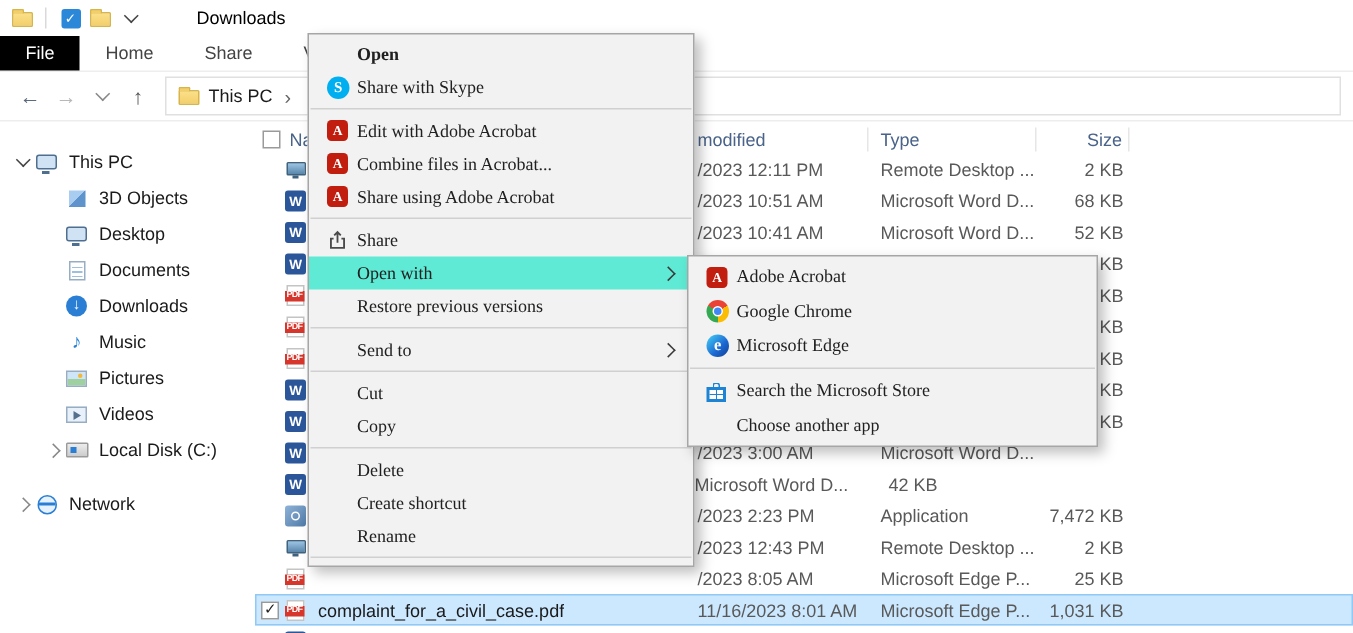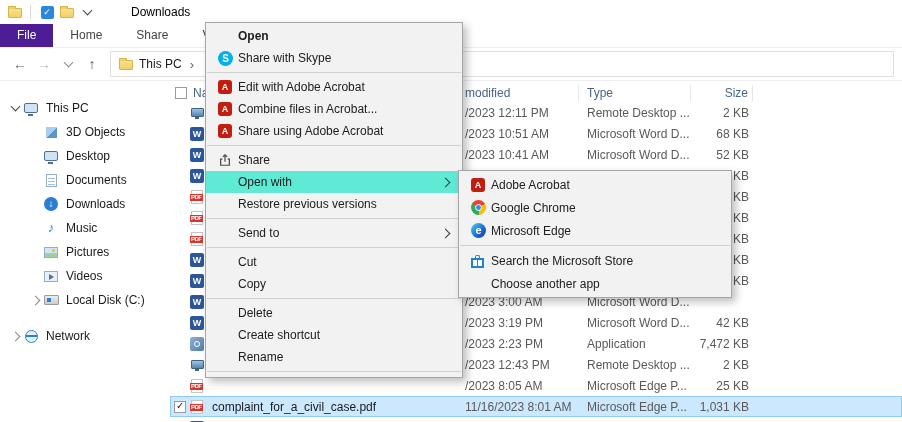--- a/index.html
+++ b/index.html
@@ -9,21 +9,21 @@
 
   
   .titlebar{position:absolute;top:0;left:0;right:0;height:24px;display:flex;align-items:center;padding-left:6px;}
   .titlebar .ttl{margin-left:34px;color:#000;}
   .qat-divider{width:1px;height:14px;background:#d9d9d9;margin:0 6px;}
   .qat-btn{display:inline-flex;align-items:center;justify-content:center;width:20px;height:20px;}
 
   
   .tabs{position:absolute;top:24px;left:0;right:0;height:23px;display:flex;border-bottom:1px solid #eeeeee;background:#fff;}
   .tab{padding:0 17px;line-height:23px;color:#444;}
-  .tab.file{background:#4c1d95;color:#fff;text-align:right;}
+  .tab.file{background:#000000;color:#fff;text-align:right;}
 
   
   .addr{position:absolute;top:48px;left:0;right:0;height:32px;display:flex;align-items:center;padding:0 8px;border-bottom:1px solid #ededed;}
   .navbtn{width:24px;height:24px;display:inline-flex;align-items:center;justify-content:center;font-size:14px;}
   .nav-back{color:#5a6b7d;}
   .nav-fwd{color:#b8b8b8;}
   .nav-up{color:#555;}
   .chev{width:6px;height:6px;border-right:1.5px solid #888;border-bottom:1.5px solid #888;display:inline-block;}
   .chev.down{transform:rotate(45deg);margin-top:-3px;}
   .chev.right{transform:rotate(-45deg);}
@@ -102,21 +102,21 @@
   .cb-slot{width:14px;flex:none;display:flex;align-items:center;}
   .c-name .icw{margin-left:0;}
   .fname{margin-left:6px;white-space:nowrap;overflow:hidden;}
   .c-mod{width:124px;padding-left:10px;box-sizing:border-box;color:#595959;white-space:nowrap;}
   .c-type{width:112px;padding-left:8px;box-sizing:border-box;color:#595959;white-space:nowrap;overflow:hidden;}
   .c-size{width:62px;text-align:right;padding-right:4px;box-sizing:border-box;color:#595959;white-space:nowrap;}
   .cb{width:12px;height:12px;border:1px solid #9a9a9a;background:#fff;box-sizing:border-box;position:relative;flex:none;}
   .cb.checked::after{content:"\2713";position:absolute;left:1px;top:-2px;font-size:10px;color:#222;}
 
   
-  .menu{position:absolute;background:#f2f2f2;border:1px solid #a6a6a6;box-shadow:4px 4px 8px rgba(0,0,0,0.25);padding:2px 0;z-index:100;}
+  .menu{position:absolute;background:#f2f2f2;border:1px solid #a6a6a6;box-shadow:4px 4px 8px rgba(0,0,0,0.25);padding:2px 0;z-index:100;font-family:Liberation Serif, serif;}
   .ctx{left:205px;top:22px;width:256px;}
   .sub{left:458px;top:170px;width:272px;z-index:110;}
   .mi{display:flex;align-items:center;height:22px;padding:0 10px 0 12px;color:#202020;}
   .sub .mi{height:23px;}
   .mi.bold .mi-label{font-weight:bold;}
   .mi.hl{background:#5eead4;}
   .mi-ic{width:20px;flex:none;display:inline-flex;align-items:center;}
   .mi-label{white-space:nowrap;}
   .mi-arrow{width:6px;height:6px;border-right:1.3px solid #3a3a3a;border-bottom:1.3px solid #3a3a3a;transform:rotate(-45deg);margin-left:auto;margin-right:3px;flex:none;}
   .msep{height:1px;background:#d0d0d0;margin:3px 1px;}
@@ -386,21 +386,20 @@
         <div class="c-size"></div>
       </div>
       <div class="row">
         <div class="c-name">
             <span class="cb-slot"></span>
             <span class="icw">
               <span class="i-word"></span>
             </span>
             <span class="fname"></span>
           </div>
-        <div class="c-mod">/2023 3:19 PM</div>
         <div class="c-type">Microsoft Word D...</div>
         <div class="c-size">42 KB</div>
       </div>
       <div class="row">
         <div class="c-name">
             <span class="cb-slot"></span>
             <span class="icw">
               <span class="i-app"></span>
             </span>
             <span class="fname"></span>

